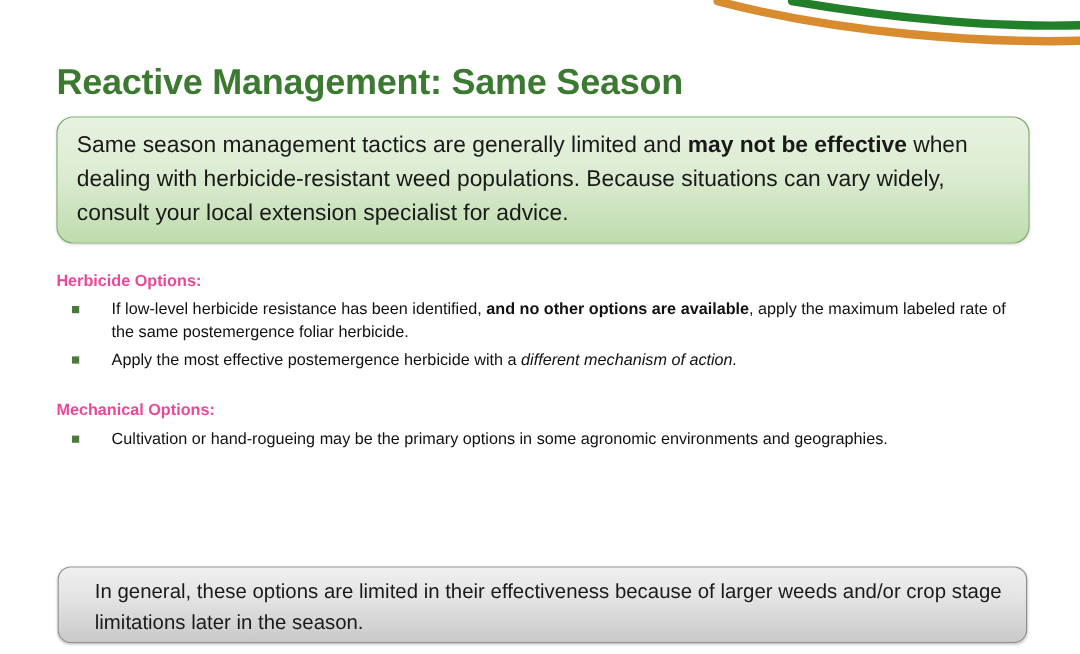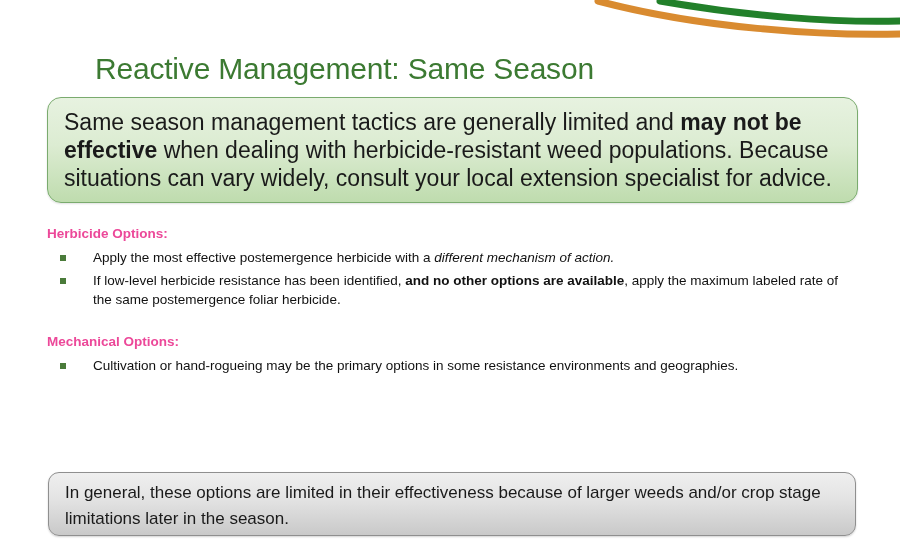--- a/index.html
+++ b/index.html
@@ -25,43 +25,42 @@
     height: 40px;
     pointer-events: none;
   }
 
   
   #slide-title {
     position: absolute;
     left: 47px;
     top: 33px;
     font-size: 30px;
-    font-weight: normal;
+    font-weight: bold;
     letter-spacing: -0.2px;
     line-height: 1.05;
     white-space: nowrap;
-    margin-left: 48px;
   }
 
   
   #green-callout {
     position: absolute;
     left: 47px;
     top: 97px;
     width: 811px;
     height: 106px;
     box-sizing: border-box;
     border-radius: 14px;
     border: 1px solid #7aab6e;
     background: linear-gradient(to bottom, #e7f2e0 0%, #dcecd2 45%, #bfdcae 100%);
     box-shadow: 0 1px 2px rgba(0,0,0,0.12);
     padding: 10px 16px 0 16px;
   }
   #green-callout-text {
-    font-size: 23px;
+    font-size: 19px;
     line-height: 28px;
     color: #1a1a1a;
   }
   #green-callout-text b { font-weight: bold; }
 
   
   #body-content {
     position: absolute;
     left: 47px;
     top: 226px;
@@ -102,21 +101,21 @@
     position: absolute;
     left: 48px;
     top: 472px;
     width: 808px;
     height: 64px;
     box-sizing: border-box;
     border-radius: 11px;
     border: 1px solid #8f8f8f;
     background: linear-gradient(to bottom, #efefef 0%, #e4e4e4 40%, #c9c9c9 100%);
     box-shadow: 0 1px 2px rgba(0,0,0,0.18);
-    padding: 7px 16px 0 16px;
+    padding: 7px 16px 0 30px;
   }
   #gray-callout-text {
     font-size: 17px;
     line-height: 26px;
     color: #1a1a1a;
   }
 </style>
 </head>
 <body>
 
@@ -129,27 +128,27 @@
 
 <div id="green-callout">
   <div id="green-callout-text"><span>Same season management tactics are generally limited and </span><b>may not be effective</b><span> when dealing with herbicide-resistant weed populations. Because situations can vary widely, consult your local extension specialist for advice.</span></div>
 </div>
 
 <div id="body-content">
 
   <h2 class="section-heading">Herbicide Options:</h2>
 
   <ul class="bullet-list">
+    <li class="bullet-item"><span class="bullet-marker" style="background: rgb(74, 123, 58);"></span><span>If low-level herbicide resistance has been identified, </span><b>and no other options are available</b><span>, apply the maximum labeled rate of the same postemergence foliar herbicide.</span></li>
     <li class="bullet-item"><span class="bullet-marker" style="background: rgb(74, 123, 58);"></span><span>Apply the most effective postemergence herbicide with a </span><i>different mechanism of action.</i><span></span></li>
-    <li class="bullet-item"><span class="bullet-marker" style="background: rgb(74, 123, 58);"></span><span>If low-level herbicide resistance has been identified, </span><b>and no other options are available</b><span>, apply the maximum labeled rate of the same postemergence foliar herbicide.</span></li>
   </ul>
 
   <h2 class="section-heading spaced">Mechanical Options:</h2>
 
   <ul class="bullet-list">
-    <li class="bullet-item"><span class="bullet-marker" style="background: rgb(74, 123, 58);"></span><span>Cultivation or hand-rogueing may be the primary options in some resistance environments and geographies.</span></li>
+    <li class="bullet-item"><span class="bullet-marker" style="background: rgb(74, 123, 58);"></span><span>Cultivation or hand-rogueing may be the primary options in some agronomic environments and geographies.</span></li>
   </ul>
 
 </div>
 
 <div id="gray-callout">
   <div id="gray-callout-text">In general, these options are limited in their effectiveness because of larger weeds and/or crop stage limitations later in the season.</div>
 </div>
 
 </body></html>

